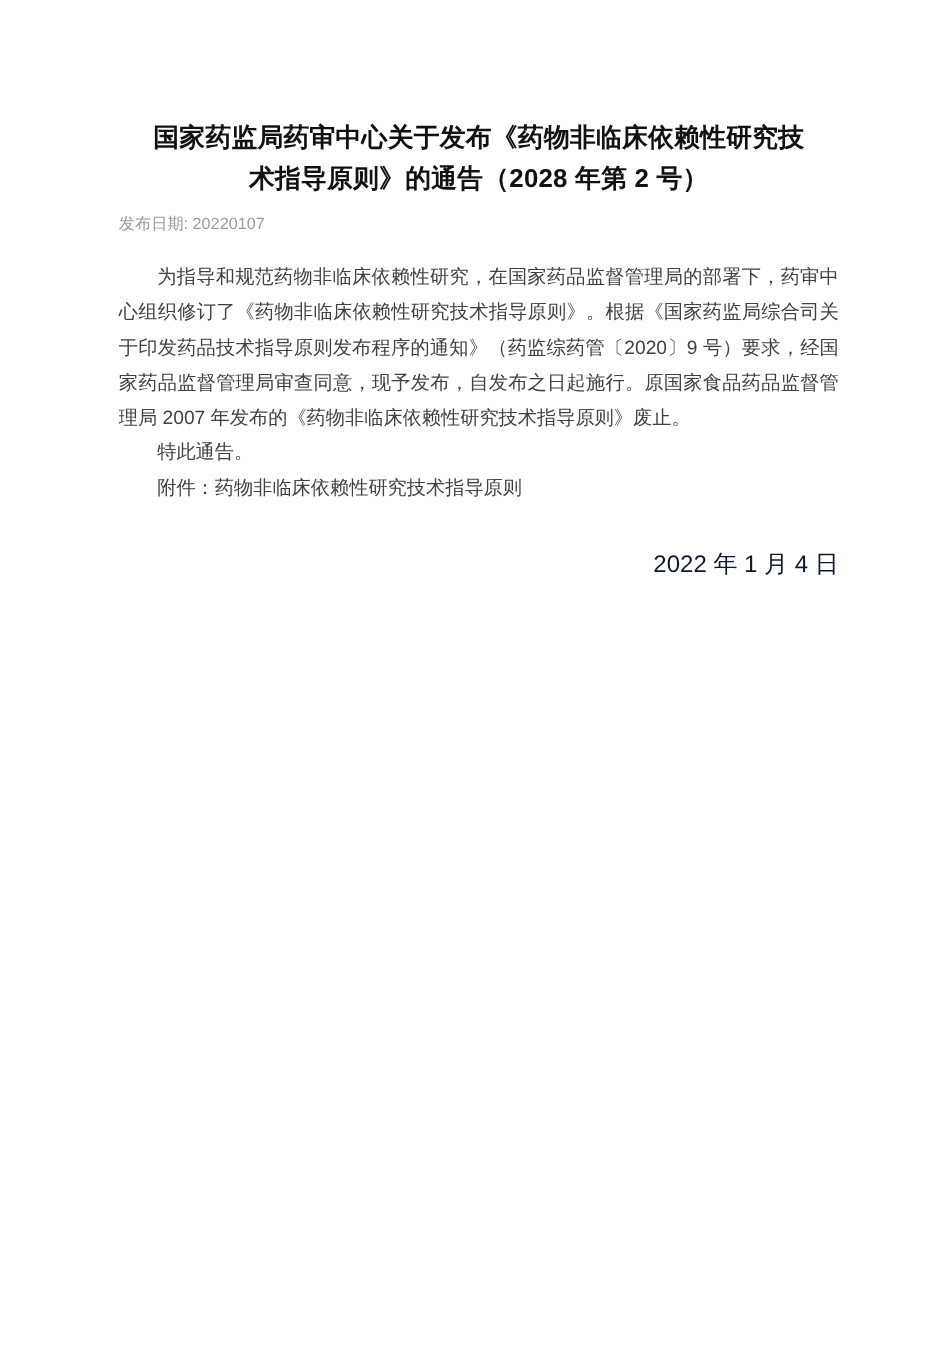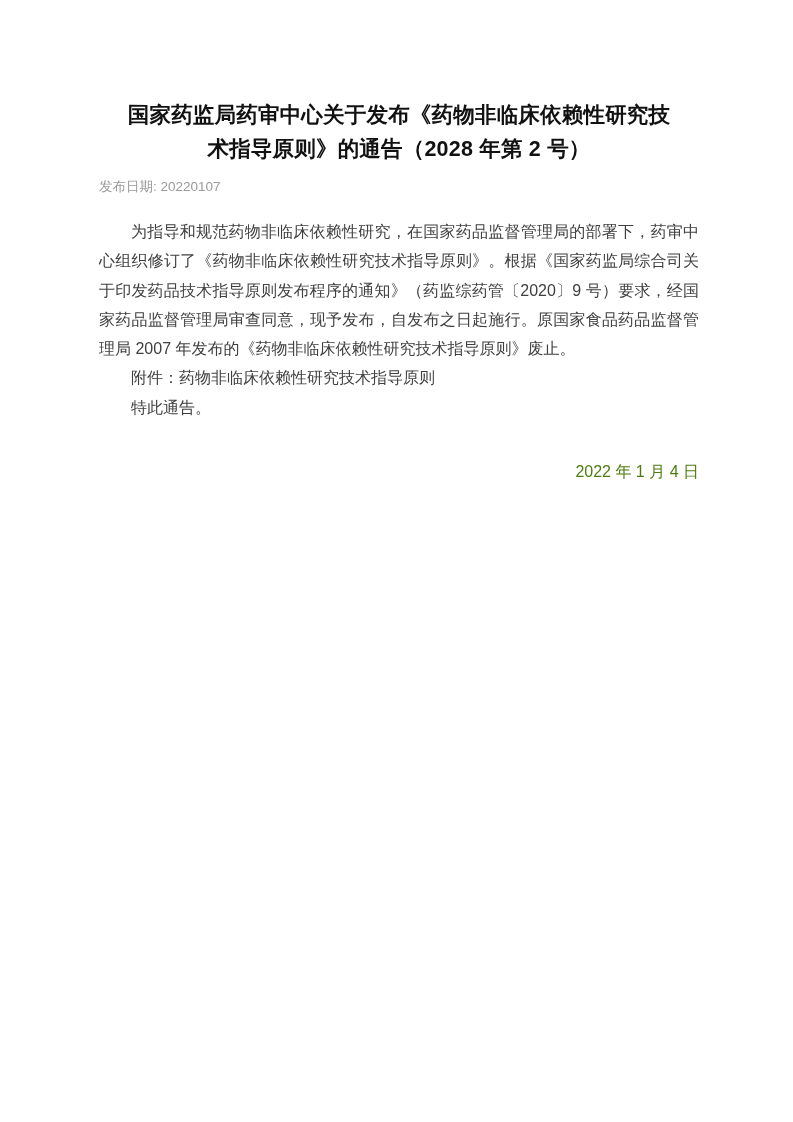--- a/index.html
+++ b/index.html
@@ -84,41 +84,41 @@
     margin: 0;
     padding-top: 45px;
     font-size: 16px;
     line-height: 29.3px;
     text-align: right;
     color: #1a1a1a;
   }
   .sig-date {
     margin: 0;
     padding-top: 35px;
-    font-size: 16px;
+    font-size: 20px;
     line-height: 29.3px;
     text-align: right;
-    color: #4d7c0f;
+    color: #0f172a;
   }
 </style>
 </head>
 <body>
 
 <div class="page">
   <div class="content">
 
     <h1 class="doc-title">
       <span class="t-line">国家药监局药审中心关于发布《药物非临床依赖性研究技</span>
       <span class="t-line">术指导原则》的通告（2028 年第 2 号）</span>
     </h1>
 
     <div class="pub-date">发布日期: 20220107</div>
 
     <div class="body-block">
       <p class="para indent">为指导和规范药物非临床依赖性研究，在国家药品监督管理局的部署下，药审中心组织修订了《药物非临床依赖性研究技术指导原则》。根据《国家药监局综合司关于印发药品技术指导原则发布程序的通知》（药监综药管〔2020〕9 号）要求，经国家药品监督管理局审查同意，现予发布，自发布之日起施行。原国家食品药品监督管理局 2007 年发布的《药物非临床依赖性研究技术指导原则》废止。</p>
+      <p class="para indent short">特此通告。</p>
       <p class="para indent short">附件：药物非临床依赖性研究技术指导原则</p>
-      <p class="para indent short">特此通告。</p>
     </div>
 
     <div class="sig-date">2022 年 1 月 4 日</div>
 
   </div>
 </div>
 
 </body></html>

